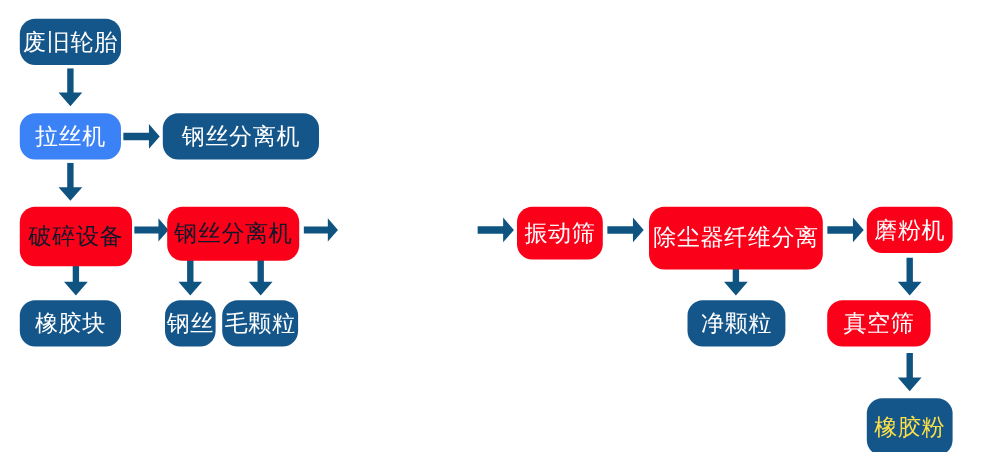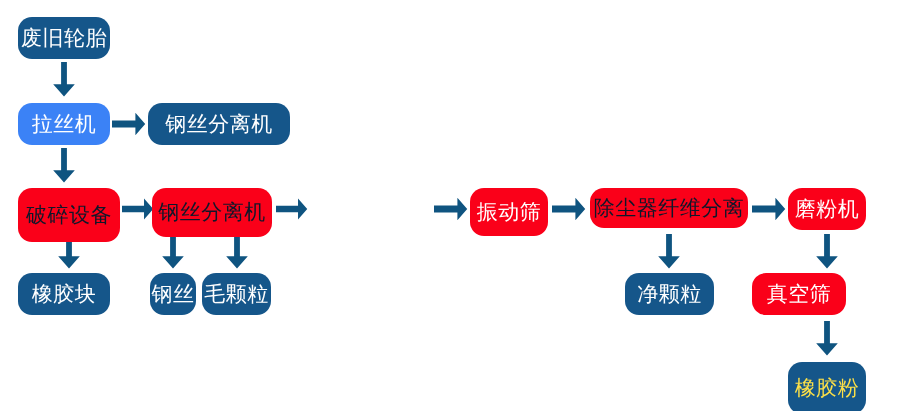--- a/index.html
+++ b/index.html
@@ -141,21 +141,21 @@
     </div>
     <div class="node blue" style="left: 150px; top: 273px; width: 46px; height: 42px; background: rgb(21, 86, 138); color: rgb(255, 255, 255);">
       <span>钢丝</span>
     </div>
     <div class="node blue" style="left: 202px; top: 273px; width: 69px; height: 42px; background: rgb(21, 86, 138); color: rgb(255, 255, 255);">
       <span>毛颗粒</span>
     </div>
     <div class="node red" style="left: 470px; top: 188px; width: 78px; height: 48px; background: rgb(250, 0, 25); color: rgb(255, 255, 255);">
       <span>振动筛</span>
     </div>
-    <div class="node red" style="left: 590px; top: 188px; width: 158px; height: 40px; background: rgb(250, 0, 25); color: #0f172a;">
+    <div class="node red" style="left: 590px; top: 188px; width: 158px; height: 57px; background: rgb(250, 0, 25); color: #ffffff;">
       <span>除尘器纤维分离</span>
     </div>
     <div class="node blue" style="left: 625px; top: 273px; width: 89px; height: 42px; background: rgb(21, 86, 138); color: rgb(255, 255, 255);">
       <span>净颗粒</span>
     </div>
     <div class="node red" style="left: 788px; top: 188px; width: 78px; height: 42px; background: rgb(250, 0, 25); color: rgb(255, 255, 255);">
       <span>磨粉机</span>
     </div>
     <div class="node red" style="left: 752px; top: 273px; width: 94px; height: 42px; background: rgb(250, 0, 25); color: rgb(255, 255, 255);">
       <span>真空筛</span>

